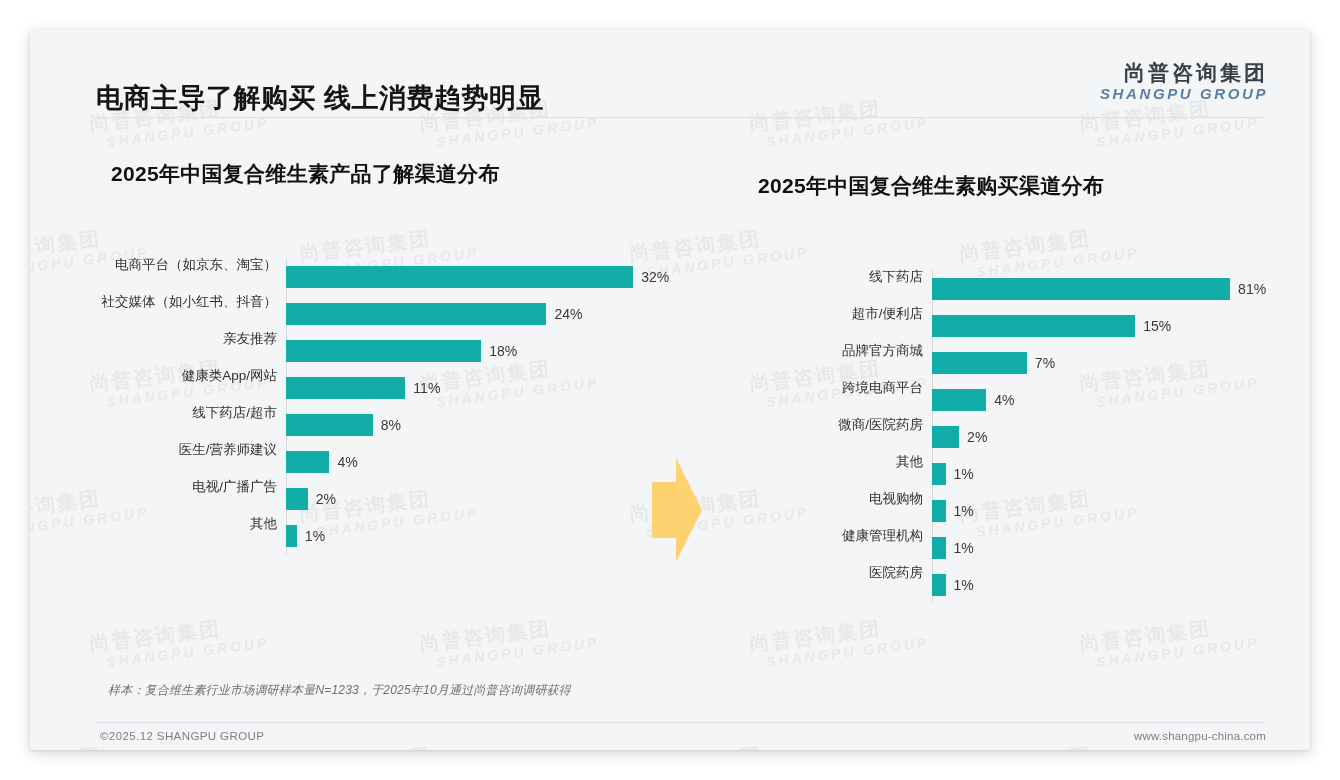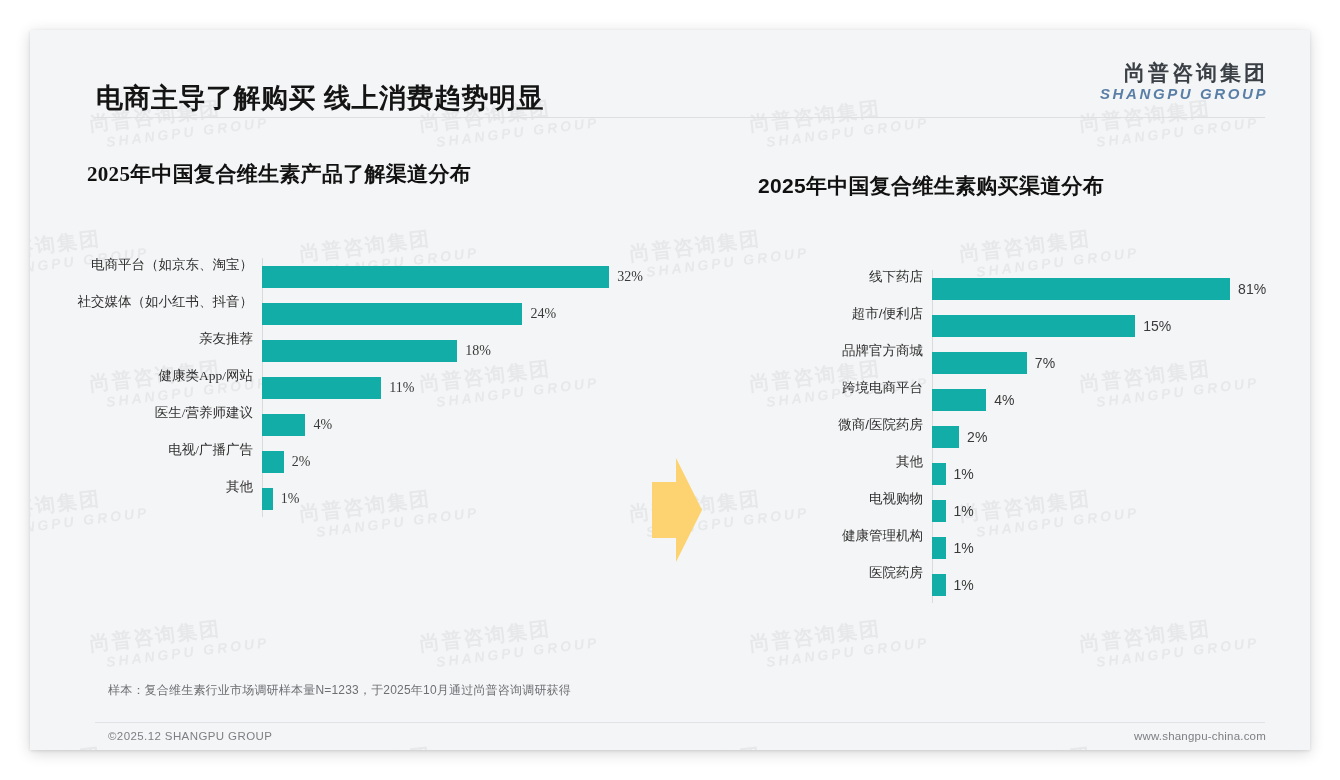--- a/index.html
+++ b/index.html
@@ -61,21 +61,21 @@
     letter-spacing: 3px;
   }
   .logo-en {
     font-size: 15px; font-weight: 700; font-style: italic;
     color: #5a7fa6; letter-spacing: 2.6px; margin-top: 2px;
   }
 
   
   .panels { position: absolute; inset: 0; z-index: 2; }
   .panel { position: absolute; top: 130px; }
-  .panel-left  { left: 24px;  width: 600px; font-family: Liberation Serif, serif; }
+  .panel-left  { left: 48px;  width: 600px; }
   .panel-right { left: 700px; width: 560px; margin-top: 12px; }
 
   .panel-title {
     font-size: 21px; font-weight: 700; color: #111;
     margin-left: 33px;
     letter-spacing: 0.3px;
     white-space: nowrap;
   }
   .panel-right .panel-title { margin-left: 28px; }
 
@@ -123,28 +123,29 @@
     z-index: 2;
   }
 
   
   .footnote {
     position: absolute;
     left: 78px; top: 652px;
     font-size: 12px; color: #6d6f73;
     letter-spacing: 0.2px;
     z-index: 3;
+    font-style: italic;
   }
   .footer-rule {
     position: absolute; left: 65px; right: 45px; top: 692px;
     height: 1px; background: #dfe2e6;
     z-index: 3;
   }
   .footer {
-    position: absolute; left: 12px; right: 0; top: 692px; height: 36px;
+    position: absolute; left: 4px; right: 0; top: 692px; height: 36px;
     z-index: 3;
   }
   .footer-left {
     position: absolute; left: 66px; top: 8px;
     font-size: 11.5px; color: #7d7f83; letter-spacing: 0.4px;
   }
   .footer-right {
     position: absolute; right: 44px; top: 8px;
     font-size: 11.5px; color: #7d7f83; letter-spacing: 0.2px;
   }
@@ -287,20 +288,27 @@
               </div>
             </div>
             <div class="row">
               <div class="row-label">健康类App/网站</div>
               <div class="bar-wrap">
                 <div class="bar" style="width: 119.35px; background: rgb(18, 173, 166);"></div>
                 <div class="bar-value">11%</div>
               </div>
             </div>
             <div class="row">
+              <div class="row-label">线下药店/超市</div>
+              <div class="bar-wrap">
+                <div class="bar" style="width: 86.8px; background: rgb(18, 173, 166);"></div>
+                <div class="bar-value">8%</div>
+              </div>
+            </div>
+            <div class="row">
               <div class="row-label">医生/营养师建议</div>
               <div class="bar-wrap">
                 <div class="bar" style="width: 43.4px; background: rgb(18, 173, 166);"></div>
                 <div class="bar-value">4%</div>
               </div>
             </div>
             <div class="row">
               <div class="row-label">电视/广播广告</div>
               <div class="bar-wrap">
                 <div class="bar" style="width: 21.7px; background: rgb(18, 173, 166);"></div>

